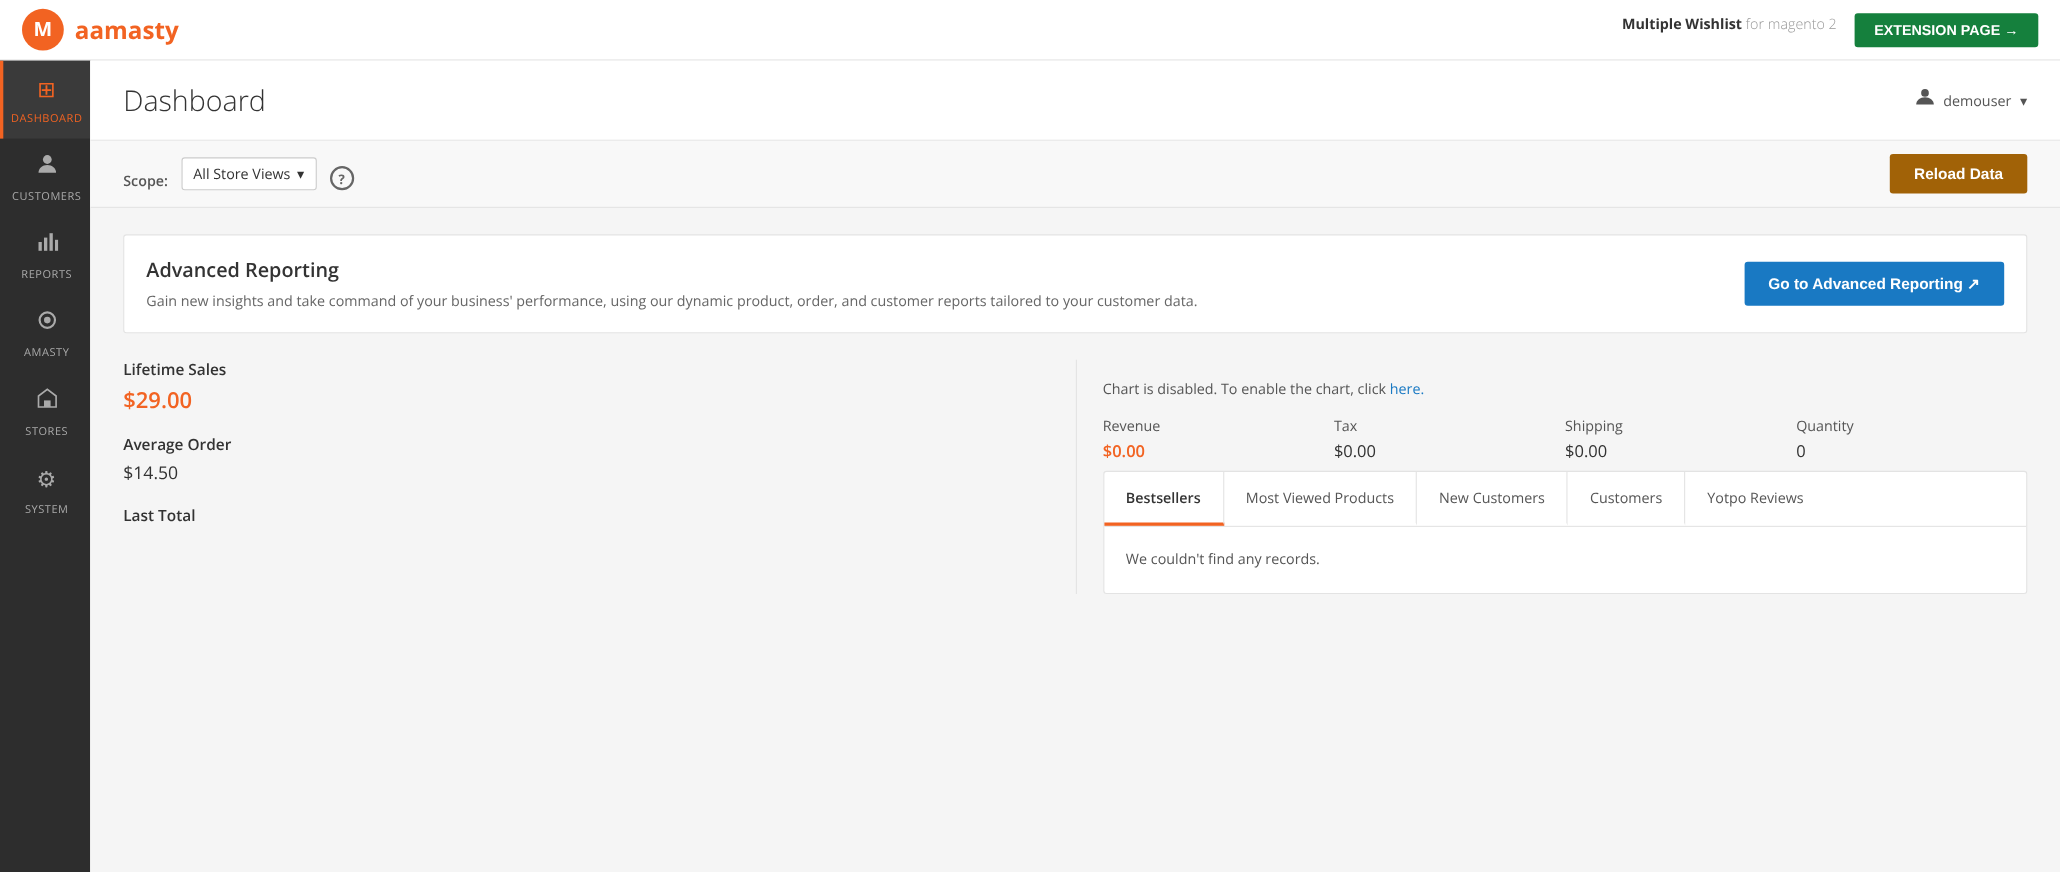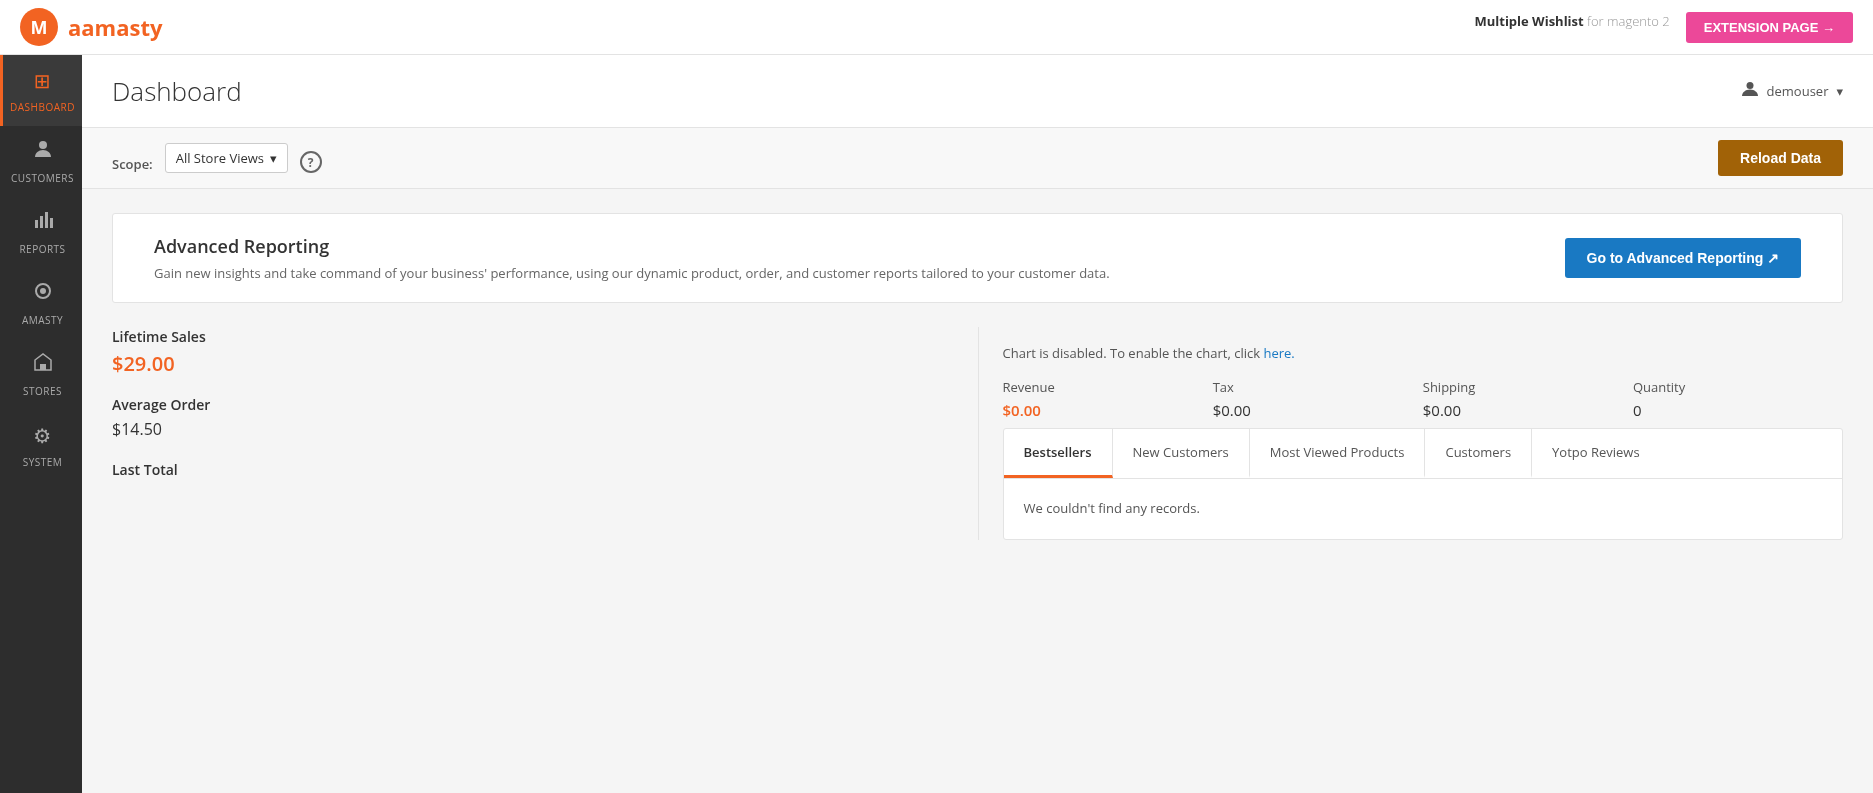--- a/index.html
+++ b/index.html
@@ -23,21 +23,21 @@
       border-radius: 50%;
       display: flex; align-items: center; justify-content: center;
       color: white; font-weight: bold; font-size: 18px;
     }
     .amasty-logo { font-size: 22px; font-weight: 700; color: #333; }
     .amasty-logo span { color: #f26322; }
     .header-right { display: flex; align-items: flex-start; gap: 16px; }
     .extension-info { font-size: 13px; color: #555; }
     .extension-info strong { color: #333; }
     .extension-btn {
-      background: #ec4899; color: white; border: none;
+      background: #15803d; color: white; border: none;
       padding: 8px 18px; border-radius: 3px; cursor: pointer;
       font-size: 13px; font-weight: 600; display: flex; align-items: center; gap: 6px;
     }
 
     
     .main-layout { display: flex; flex: 1; overflow: hidden; }
 
     
     .sidebar {
       width: 82px; background: #2d2d2d;
@@ -98,21 +98,21 @@
       padding: 10px 22px; border-radius: 3px; cursor: pointer;
       font-size: 14px; font-weight: 600;
     }
 
     
     .main-content { padding: 24px 30px; }
 
     
     .advanced-reporting {
       background: #fff; border: 1px solid #e3e3e3;
-      border-radius: 3px; padding: 20px 41px;
+      border-radius: 3px; padding: 20px 20px;
       display: flex; align-items: center; justify-content: space-between;
       margin-bottom: 24px;
     }
     .ar-text-block {}
     .ar-title { font-size: 18px; font-weight: 600; color: #333; margin-bottom: 6px; }
     .ar-desc { font-size: 13px; color: #666; }
     .ar-btn {
       background: #1979c3; color: white; border: none;
       padding: 12px 22px; border-radius: 3px; cursor: pointer;
       font-size: 14px; font-weight: 600; white-space: nowrap;
@@ -317,22 +317,22 @@
             </div>
             <div class="metric-item">
               <div class="metric-label">Quantity</div>
               <div class="metric-value">0</div>
             </div>
           </div>
 
           <div class="tabs-section">
             <div class="tabs-header">
               <div class="tab-item active">Bestsellers</div>
+              <div class="tab-item">Most Viewed Products</div>
               <div class="tab-item">New Customers</div>
-              <div class="tab-item">Most Viewed Products</div>
               <div class="tab-item">Customers</div>
               <div class="tab-item">Yotpo Reviews</div>
             </div>
             <div class="tab-content">
               <p class="no-records">We couldn't find any records.</p>
             </div>
           </div>
         </div>
 
       </div>

